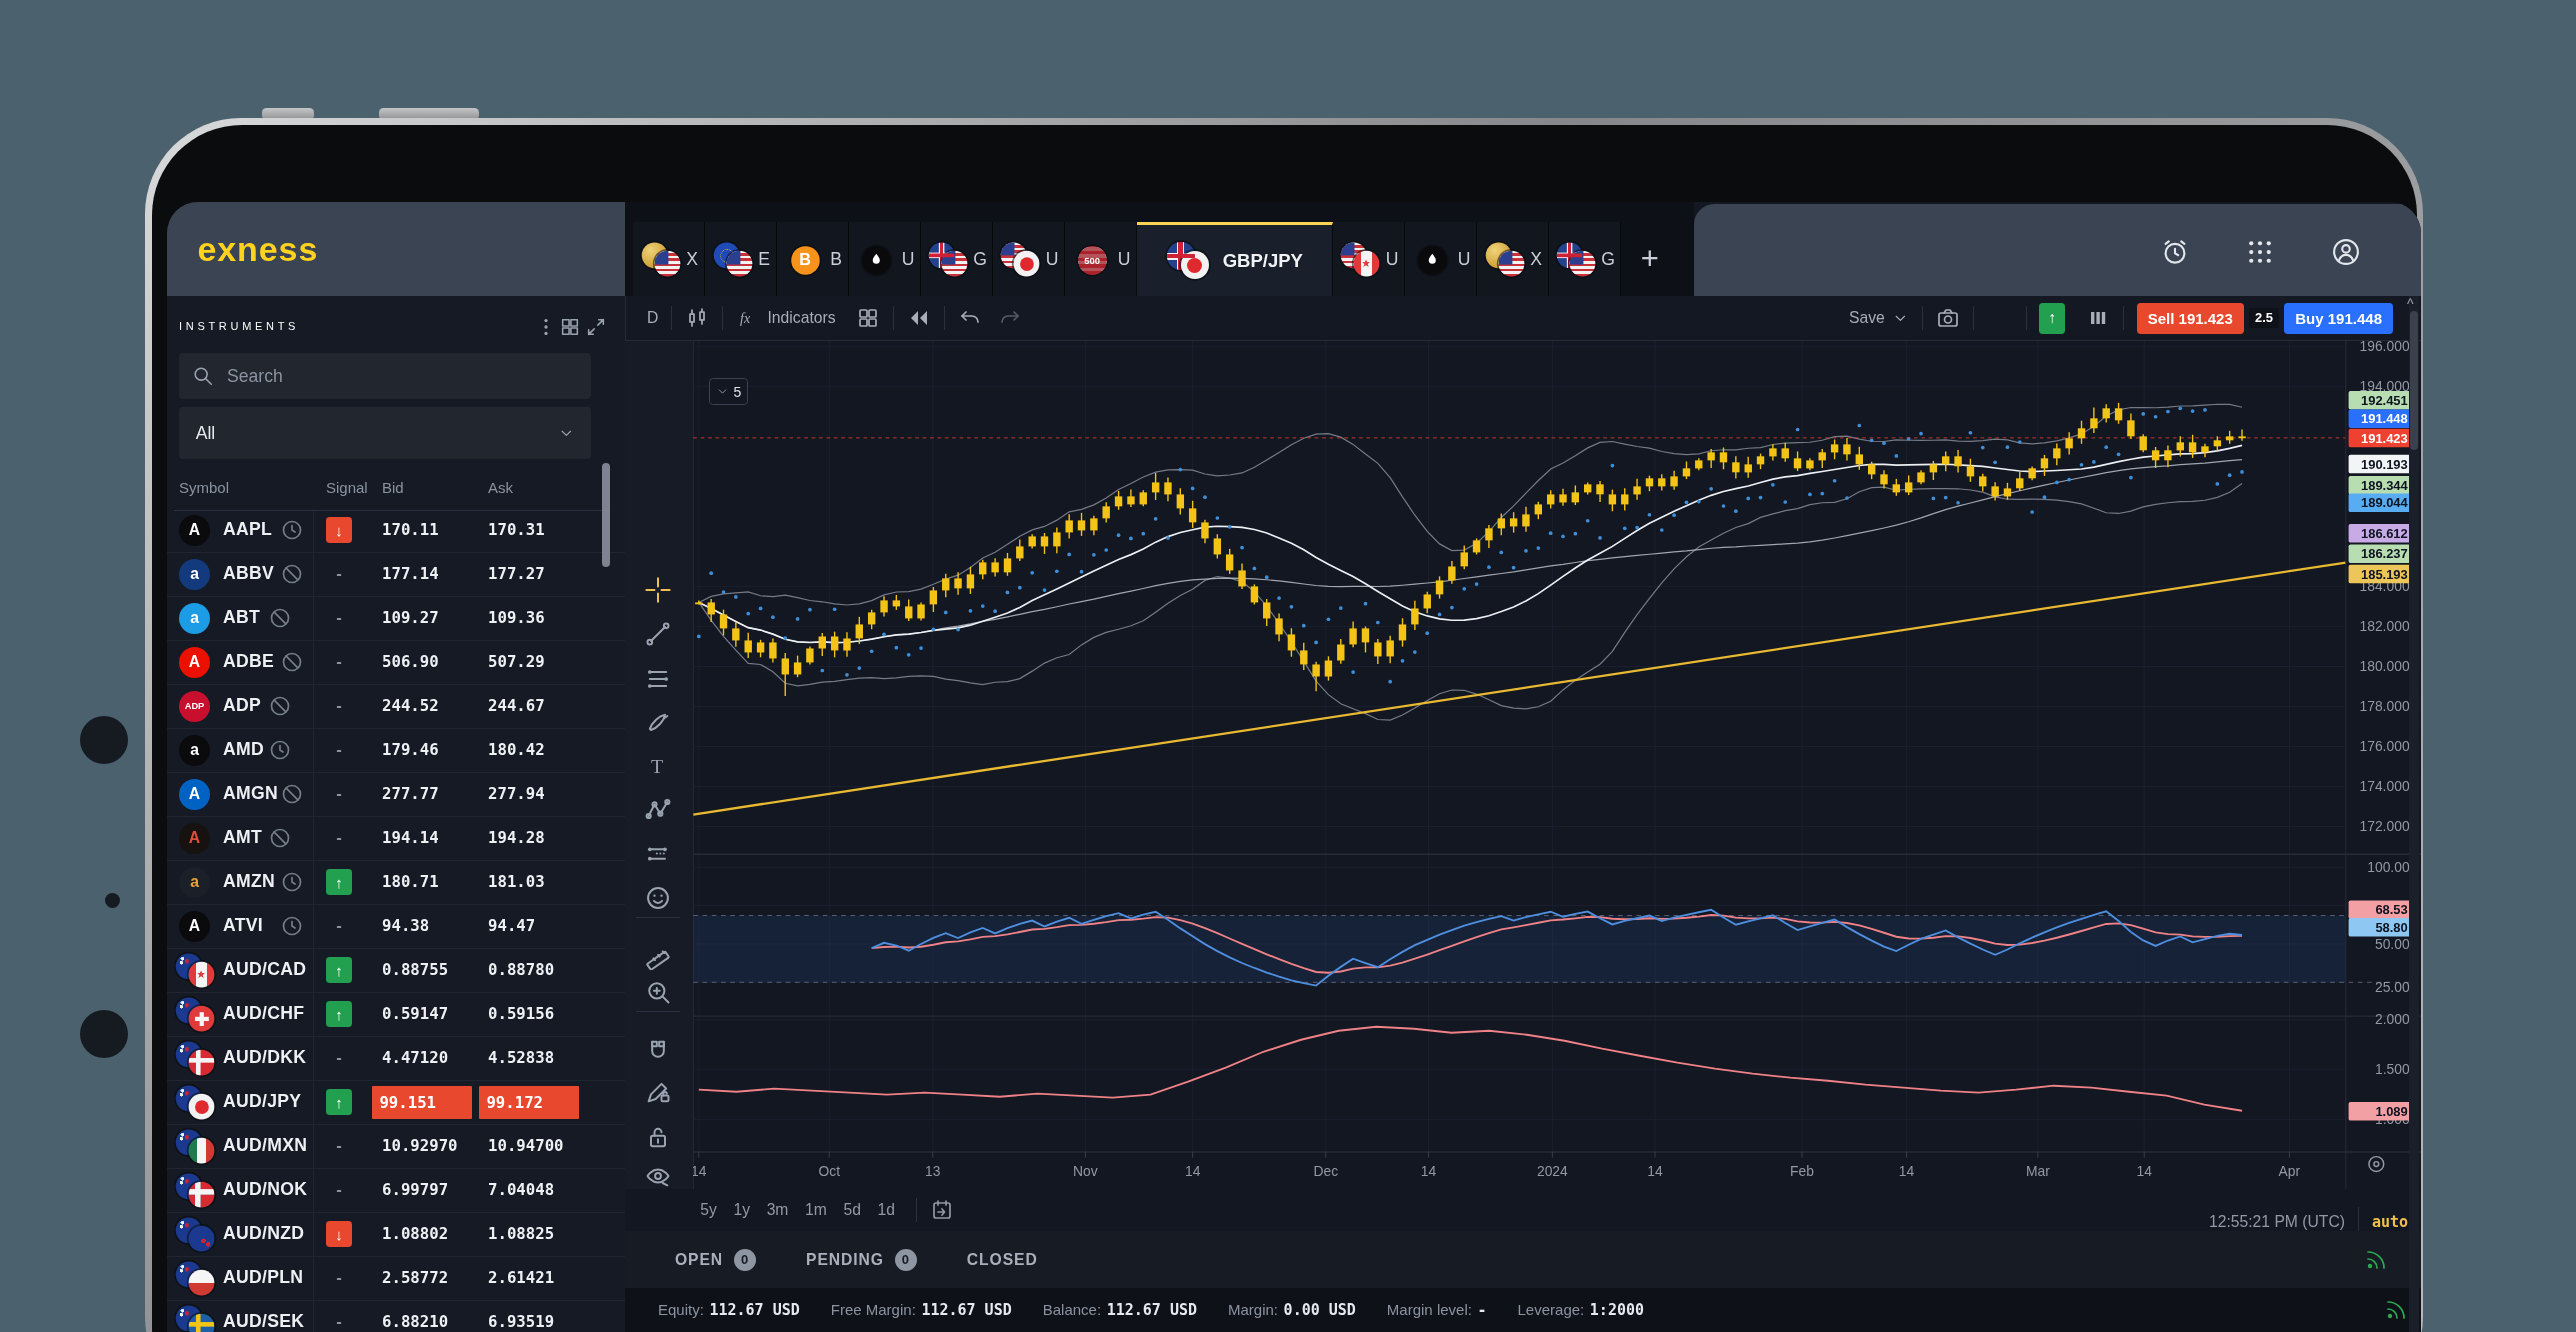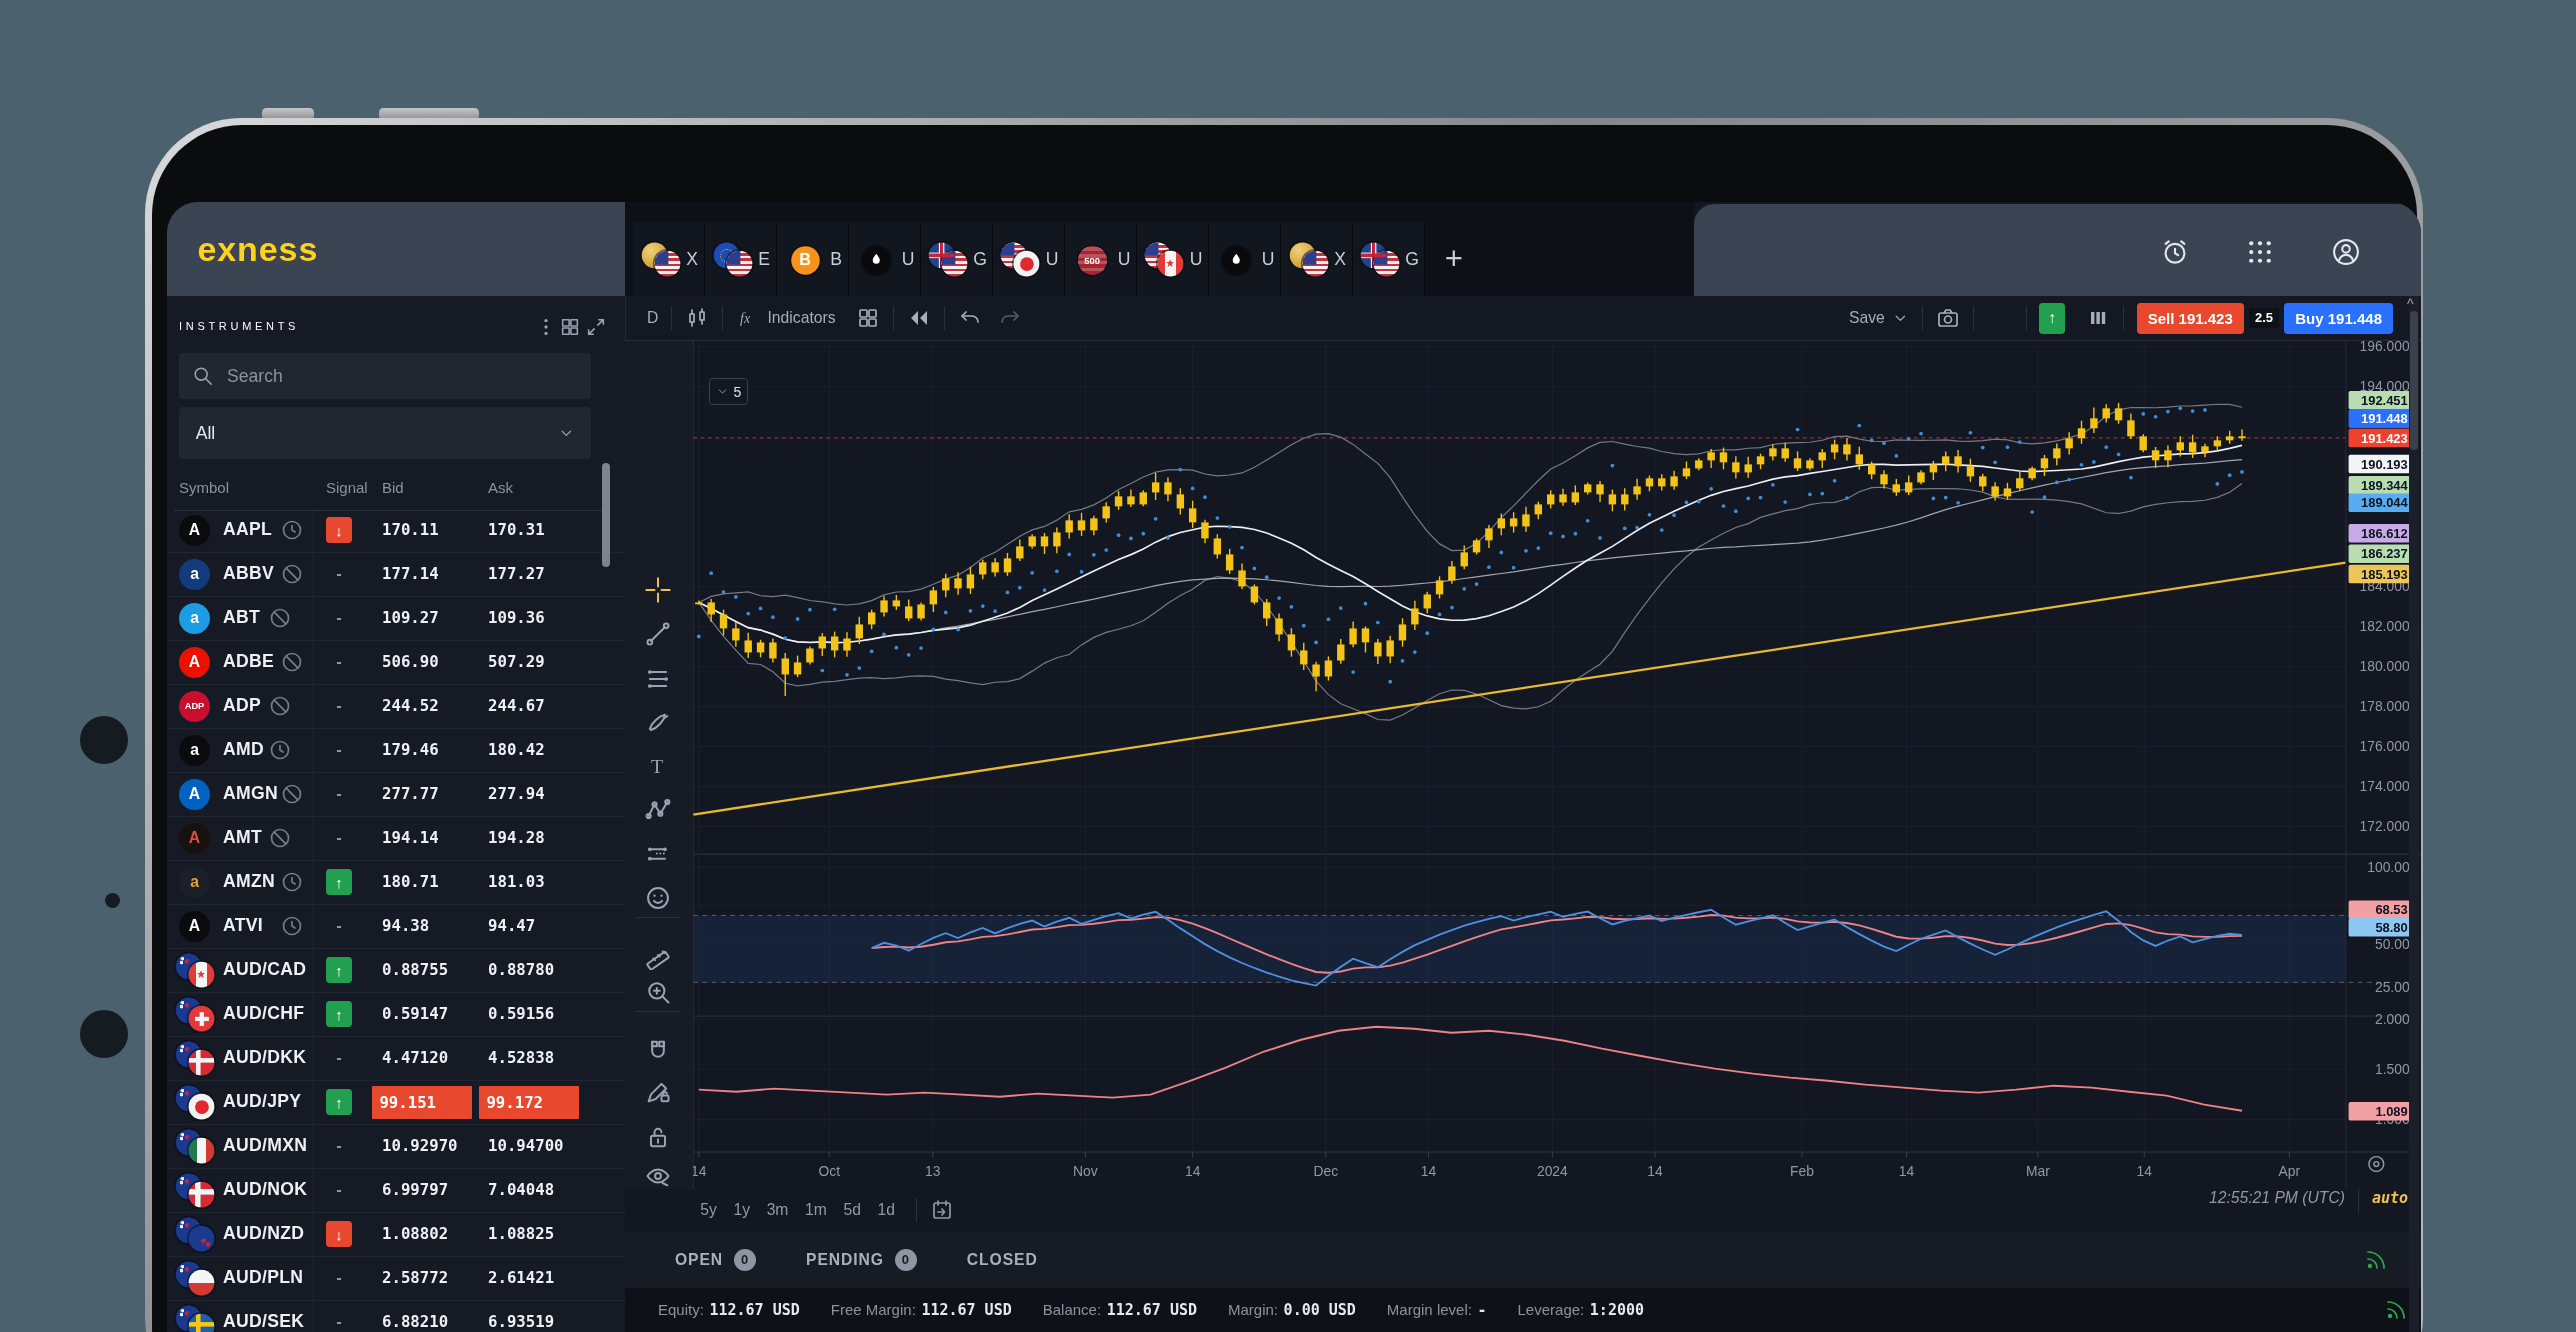--- a/index.html
+++ b/index.html
@@ -123,21 +123,21 @@
   #collapser{position:absolute;left:57px;top:951px;width:11px;height:35px;background:#232a38;border-radius:5.6px 0 0 5.6px;color:#9aa3b0;font-size:13px;display:flex;align-items:center;justify-content:center;}
   
   #chartsvg{left:526px;top:139px;}
   #chart-title{left:540px;top:152px;display:flex;align-items:baseline;font-size:18.5px;color:#e8ebef;}
   #ohlc{margin-left:37px;font-size:15.7px;color:#dfe3e8;display:flex;gap:9.3px;font-family:"Liberation Sans",sans-serif;}
   #ohlc b{color:#e5b93c;font-weight:normal;}
   #pill{left:542px;top:176px;width:37px;height:25px;border:0.9px solid #3a4150;border-radius:3.7px;background:rgba(19,23,34,.85);color:#dfe3e8;font-size:14px;display:flex;align-items:center;justify-content:center;gap:4.6px;}
   
   #tfbar{left:458px;top:987px;width:1796px;height:42px;background:#131722;border-bottom:0.9px solid #262b35;display:flex;align-items:center;color:#9298a4;font-size:15.7px;}
   .tf{margin:0 8.3px;}
-  #clockarea{position:absolute;right:13px;top:0;height:42px;display:flex;align-items:flex-start;gap:13px;font-style:italic;}
+  #clockarea{position:absolute;right:13px;top:0;height:42px;display:flex;align-items:flex-end;gap:13px;}
   #autolbl{color:#f0c14f;font-weight:bold;font-size:15px;font-family:"DejaVu Sans Mono",monospace;}
   #posbar{left:458px;top:1029px;width:1796px;height:57px;background:#171b24;border-bottom:0.9px solid #262b35;display:flex;align-items:center;}
   .postab{display:flex;align-items:center;gap:11px;margin-left:50px;color:#aab0bb;font-size:15.7px;font-weight:bold;letter-spacing:0.9px;}
   .cnt{width:22px;height:22px;border-radius:50%;background:#8f96a3;color:#171b24;font-size:13px;display:flex;align-items:center;justify-content:center;}
   #sumbar{left:458px;top:1086px;width:1796px;height:44px;background:#0e1118;display:flex;align-items:center;gap:31px;padding-left:33px;box-sizing:border-box;}
   .sum{font-size:15px;color:#8b93a0;}
   .sum b{color:#e6e9ee;font-family:"DejaVu Sans Mono",monospace;font-weight:bold;margin-left:5.6px;}
   .rss{position:absolute;width:24px;height:24px;color:#2ea84f;}
   
   #vscroll{left:2242px;top:94px;width:10.2px;height:1036px;background:#1a1f29;}
@@ -207,20 +207,29 @@
               <div class="flag b f-us"></div>
               <div class="flag s f-jp"></div>
             </span>
             <span class="letter">U</span>
           </div>
           <div class="tab">
             <span class="flagpair" style="transform: scale(0.92);">
               <div class="flag single f-us500"></div>
             </span>
             <span class="letter">U</span>
+          </div>
+          <div class="tab active">
+            <span class="flagpair" style="transform: scale(1);">
+              <div class="flag b f-uk">
+                <i></i>
+              </div>
+              <div class="flag s f-jp"></div>
+            </span>
+            <span class="letter">GBP/JPY</span>
           </div>
           <div class="tab">
             <span class="flagpair" style="transform: scale(0.92);">
               <div class="flag b f-us"></div>
               <div class="flag s f-ca"></div>
             </span>
             <span class="letter">U</span>
           </div>
           <div class="tab">
             <span class="flagpair" style="transform: scale(0.92);">

